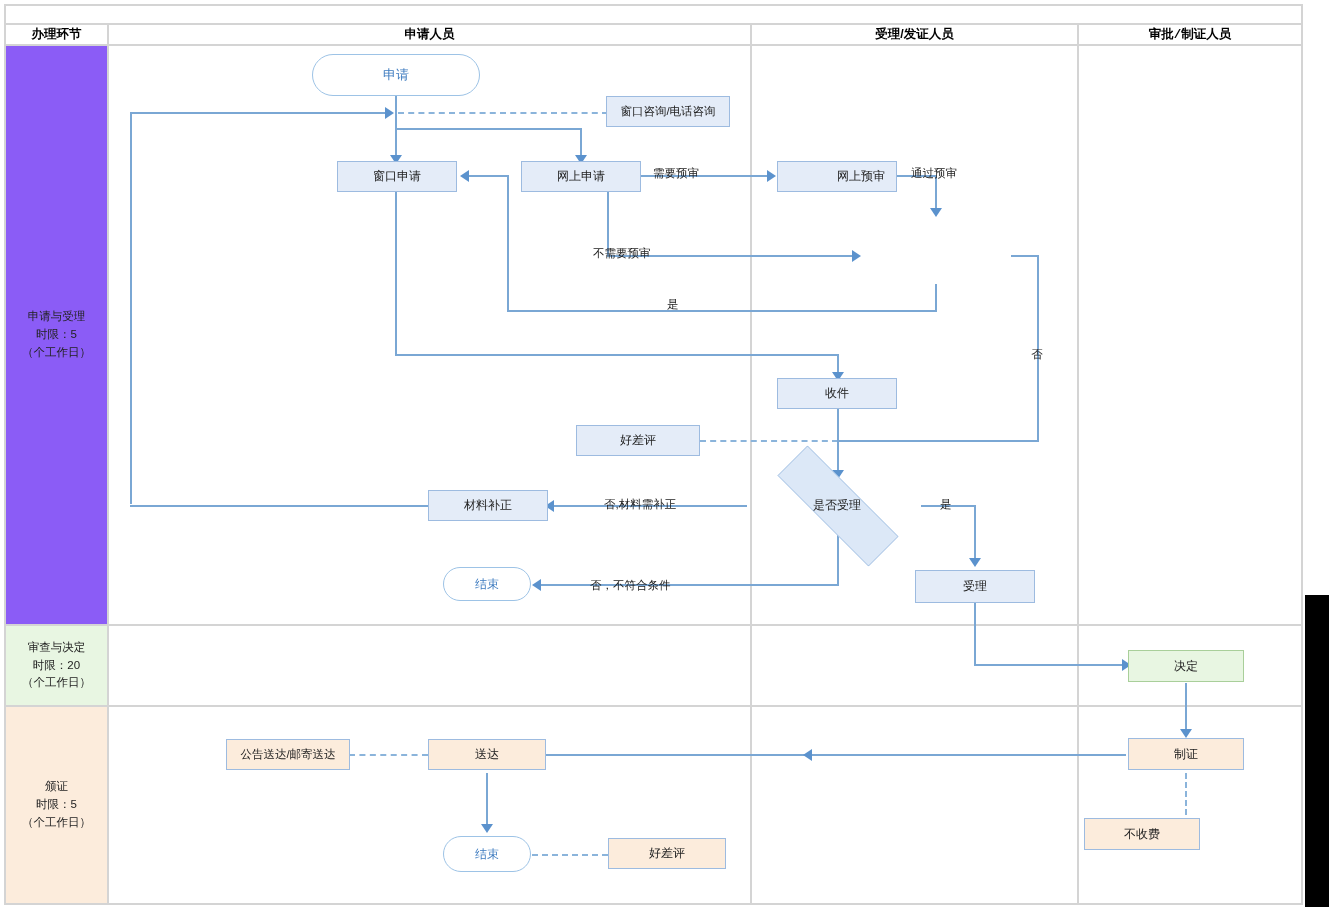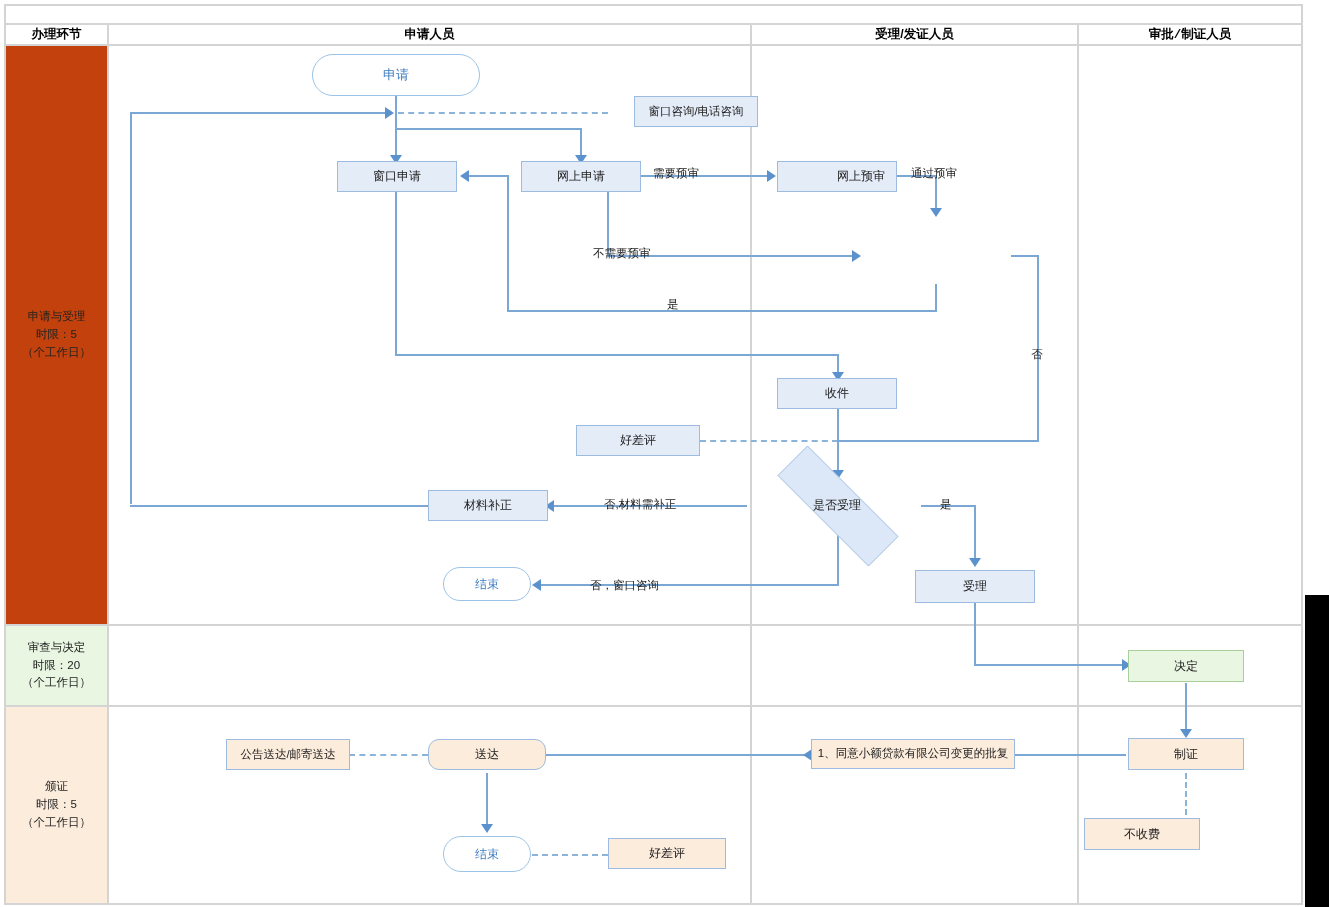--- a/index.html
+++ b/index.html
@@ -77,21 +77,21 @@
   <div class="tbl-line vline" style="left:750px;top:23px;height:882px;"></div>
   <div class="tbl-line vline" style="left:1077px;top:23px;height:882px;"></div>
   <div class="tbl-line vline" style="left:1301px;top:4px;height:901px;"></div>
 
 
   <div class="col-head" style="left:6px;top:24px;width:101px;">办理环节</div>
   <div class="col-head" style="left:109px;top:24px;width:641px;">申请人员</div>
   <div class="col-head" style="left:752px;top:24px;width:325px;">受理/发证人员</div>
   <div class="col-head" style="left:1079px;top:24px;width:222px;font-family:Liberation Mono, monospace;">审批/制证人员</div>
 
-  <div class="lane-cell" style="left:6px;top:46px;width:101px;height:578px;background:#c2410c;">
+  <div class="lane-cell" style="left:6px;top:46px;width:101px;height:578px;background:#8b5cf6;">
     <div>
       <div>申请与受理</div>
       <div>时限：5</div>
       <div>（个工作日）</div>
     </div>
   </div>
   <div class="lane-cell" style="left:6px;top:626px;width:101px;height:79px;background:#e8f6e2;">
     <div>
       <div>审查与决定</div>
       <div>时限：20</div>
@@ -183,25 +183,25 @@
 
   <div class="dseg h" style="left:532px;top:854px;width:76px;"></div>
 
   <div class="elbl" style="left:653px;top:166px;">需要预审</div>
   <div class="elbl" style="left:593px;top:246px;">不需要预审</div>
   <div class="elbl" style="left:911px;top:166px;">通过预审</div>
   <div class="elbl" style="left:667px;top:297px;">是</div>
   <div class="elbl vert" style="left:1029px;top:340px;">否</div>
   <div class="elbl" style="left:604px;top:497px;">否,材料需补正</div>
   <div class="elbl" style="left:940px;top:497px;">是</div>
-  <div class="elbl" style="left:590px;top:578px;">否，窗口咨询</div>
+  <div class="elbl" style="left:590px;top:578px;">否，不符合条件</div>
 
   <div class="node n-round" style="left:312px;top:54px;width:168px;height:42px;font-size:13px;">申请</div>
 
-  <div class="node n-blue" style="left:606px;top:96px;width:124px;height:31px;font-size:11.5px;margin-left:28px;">窗口咨询/电话咨询</div>
+  <div class="node n-blue" style="left:606px;top:96px;width:124px;height:31px;font-size:11.5px;">窗口咨询/电话咨询</div>
 
   <div class="node n-blue" style="left:337px;top:161px;width:120px;height:31px;">窗口申请</div>
 
   <div class="node n-blue" style="left:521px;top:161px;width:120px;height:31px;">网上申请</div>
 
   <div class="node n-blue" style="left:777px;top:161px;width:120px;height:31px;padding-left:48px;">网上预审</div>
 
 
   <div class="node n-blue" style="left:777px;top:378px;width:120px;height:31px;">收件</div>
 
@@ -217,23 +217,22 @@
   <div class="node n-round" style="left:443px;top:567px;width:88px;height:34px;">结束</div>
 
   <div class="node n-blue" style="left:915px;top:570px;width:120px;height:33px;">受理</div>
 
   <div class="node n-green" style="left:1128px;top:650px;width:116px;height:32px;">决定</div>
 
   <div class="node n-peach" style="left:1128px;top:738px;width:116px;height:32px;">制证</div>
 
   <div class="node n-peach" style="left:1084px;top:818px;width:116px;height:32px;">不收费</div>
 
-  <div class="node n-peach" style="left:811px;top:739px;width:204px;height:30px;font-size:11.5px;">1、同意小额贷款有限公司变更的批复</div>
-
-  <div class="node n-peach" style="left:428px;top:739px;width:118px;height:31px;border-radius:11px;">送达</div>
+
+  <div class="node n-peach" style="left:428px;top:739px;width:118px;height:31px;">送达</div>
 
   <div class="node n-peach" style="left:226px;top:739px;width:124px;height:31px;font-size:11.5px;">公告送达/邮寄送达</div>
 
   <div class="node n-round" style="left:443px;top:836px;width:88px;height:36px;">结束</div>
 
   <div class="node n-peach" style="left:608px;top:838px;width:118px;height:31px;">好差评</div>
 
   <div class="blackbar" style="left:1305px;top:595px;width:24px;height:312px;"></div>
 </div>
 

